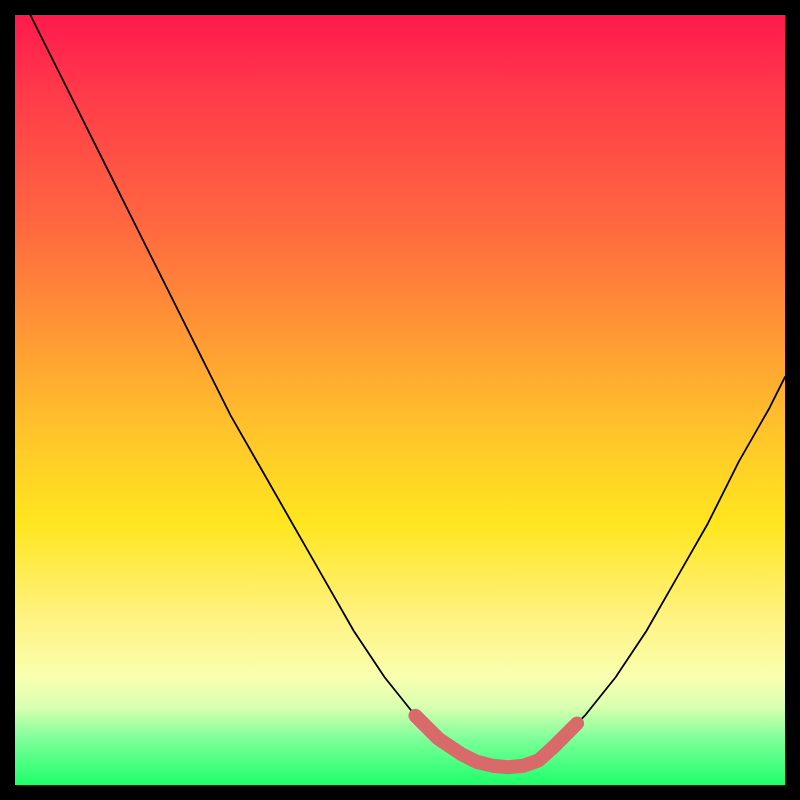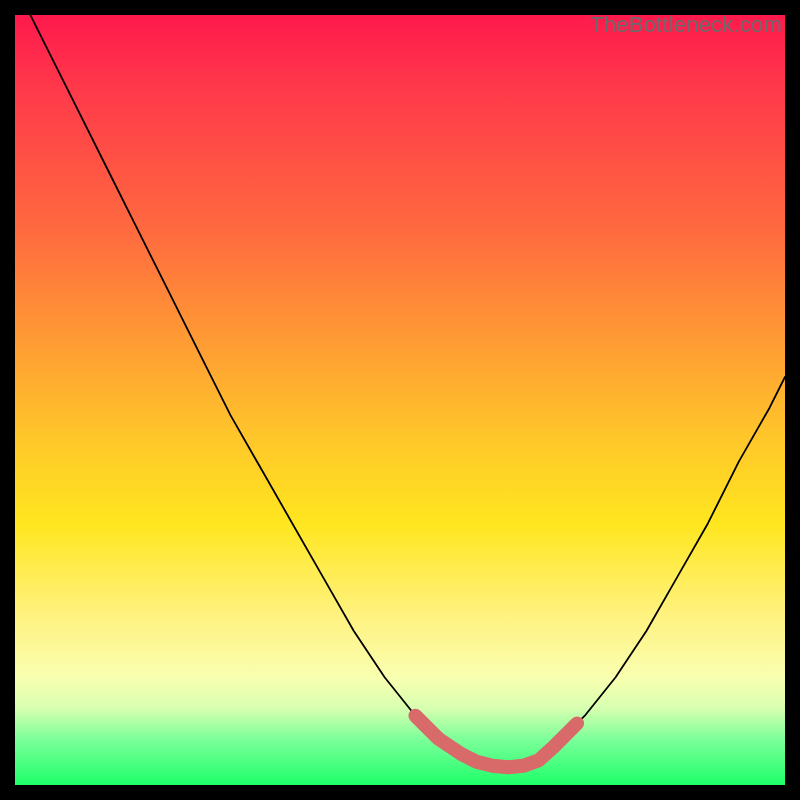--- a/index.html
+++ b/index.html
@@ -65,14 +65,13 @@
   <div class="plot"></div>
 
   <svg class="curve" viewBox="0 0 770 770" preserveAspectRatio="none">
     <path id="curve-path" d="M0.0 -30.8 L30.8 30.8 L61.6 92.4 L92.4 154.0 L123.2 215.6 L154.0 277.2 L184.8 338.8 L215.6 400.4 L246.4 454.3 L277.2 508.2 L308.0 562.1 L338.8 616.0 L369.6 662.2 L400.4 700.7 L423.5 723.8 L446.6 739.2 L462.0 746.9 L477.4 754.6 L492.8 754.6 L508.2 754.6 L523.6 746.9 L539.0 731.5 L569.8 700.7 L600.6 662.2 L631.4 616.0 L662.2 562.1 L693.0 508.2 L723.8 446.6 L754.6 392.7 L770.0 361.9" fill="none" stroke="#000" stroke-width="1.8" stroke-linecap="round" stroke-linejoin="round"></path>
   </svg>
 
   <svg class="markers" viewBox="0 0 770 770" preserveAspectRatio="none">
     <path id="marker-path" d="M400.4 700.7 L423.5 723.8 L446.6 739.2 L462.0 746.9 L477.4 750.8 L492.8 752.3 L508.2 750.8 L523.6 745.4 L539.0 731.5 L562.1 708.4" fill="none" stroke="#d86a6a" stroke-width="14" stroke-linecap="round" stroke-linejoin="round"></path>
   </svg>
 
-  <div class="attribution">TheBottleneck.com</div>
 </div>
 
 </body></html>

